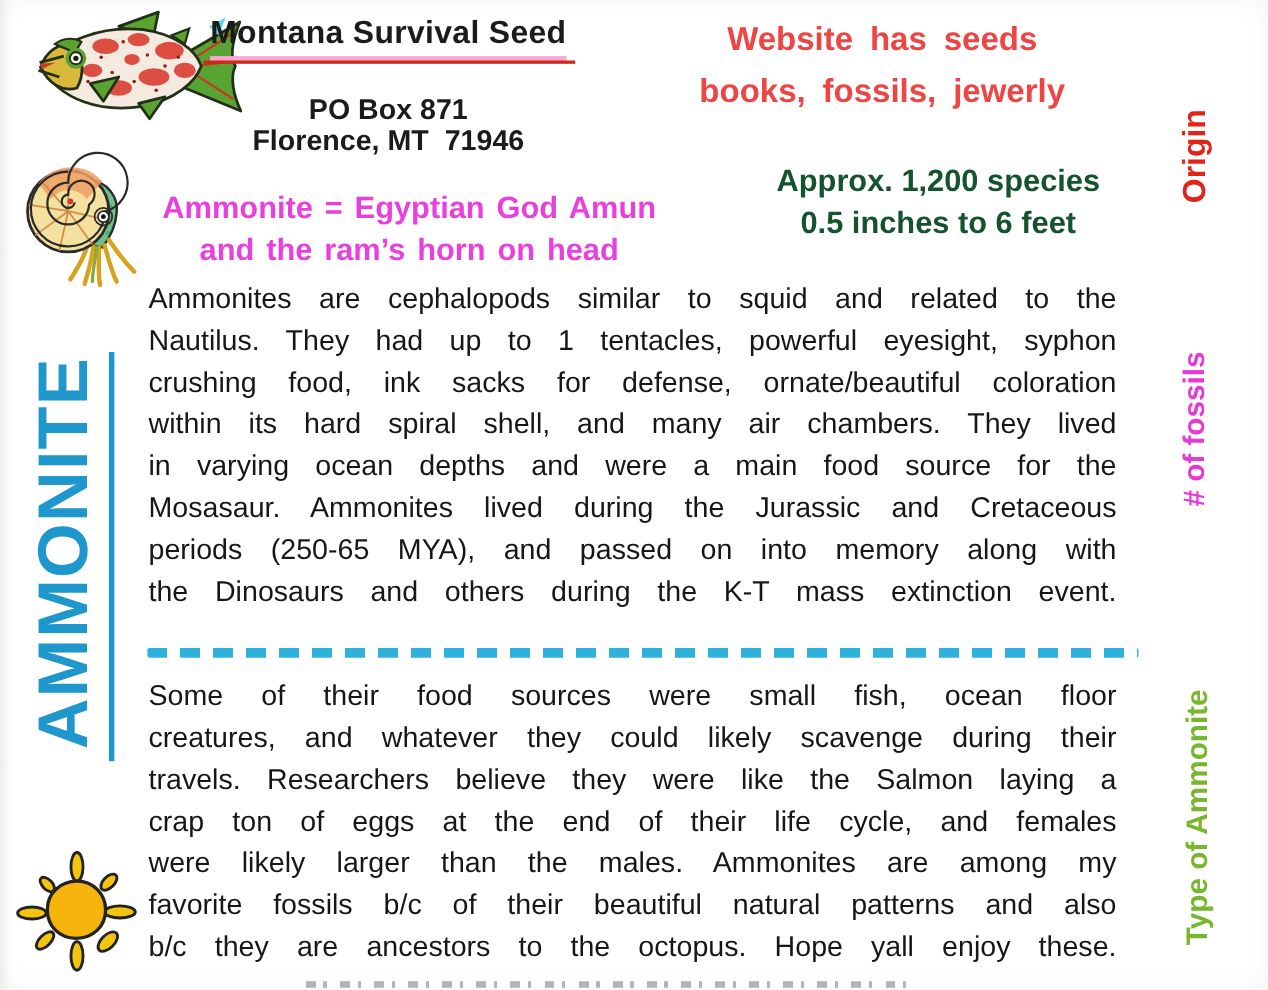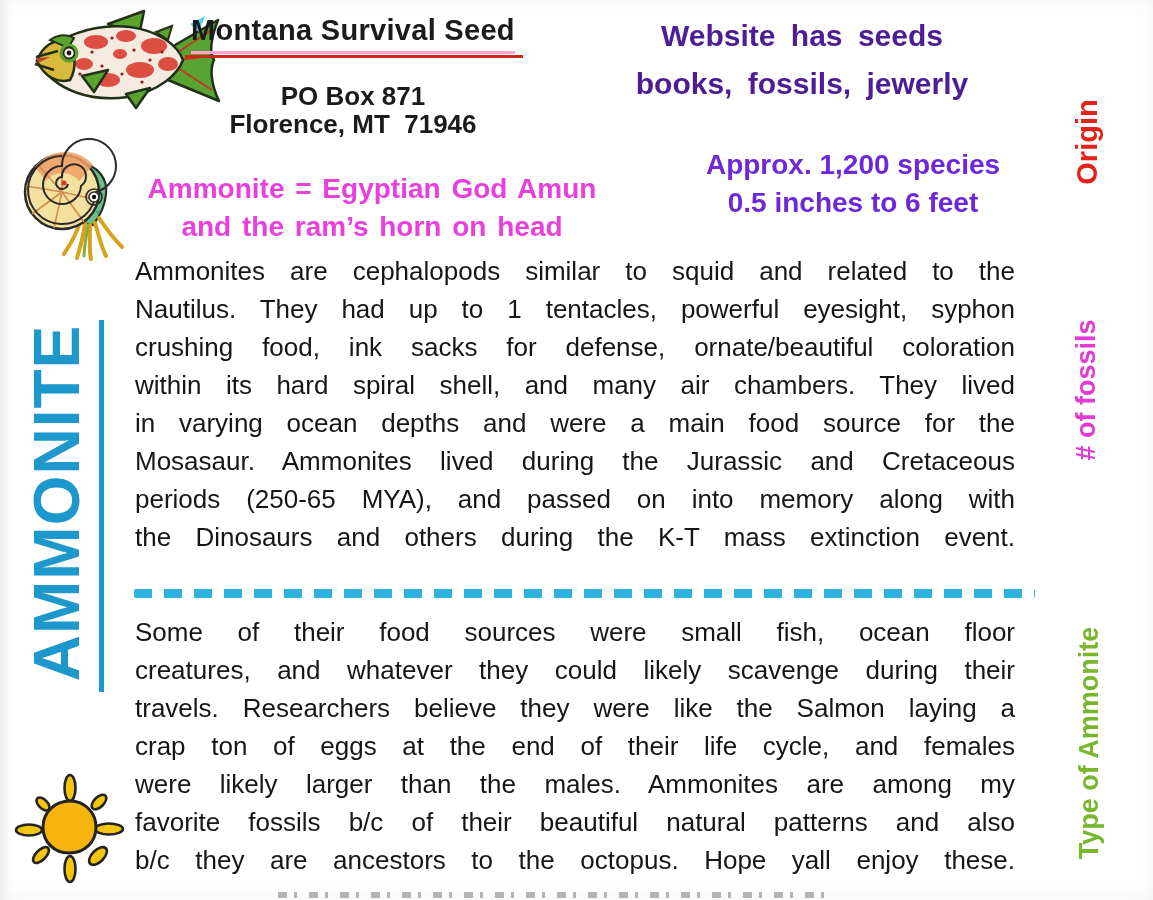--- a/index.html
+++ b/index.html
@@ -7,33 +7,33 @@
     position:relative;width:1153px;height:900px;background:#ffffff;
     overflow:hidden;font-family:"Liberation Sans",sans-serif;color:#1b1b1b;
     box-shadow:inset 0 0 22px rgba(0,0,0,0.05);
   }
   .scan-edge{position:absolute;left:0;top:0;width:9px;height:100%;
     background:linear-gradient(90deg,#ededea,rgba(255,255,255,0));}
 
   
   .brand-block{position:absolute;left:183px;top:14px;width:340px;text-align:center;}
   .brand-title{position:relative;display:inline-block;font-size:29px;font-weight:bold;
-    letter-spacing:.3px;padding-bottom:4px;border-bottom:3px solid #f9a8d4;}
+    letter-spacing:.3px;padding-bottom:4px;border-bottom:6px solid #f9a8d4;}
   .brand-title::after{content:"";position:absolute;left:-6px;right:-8px;bottom:-7px;
     height:3px;background:#cf2718;}
   .address-line{font-size:26px;font-weight:bold;line-height:28px;white-space:pre;}
   .address-line.first{margin-top:28px;}
 
   .website-block{position:absolute;left:612px;top:12px;width:380px;text-align:center;
-    color:#4c1d95;font-weight:bold;font-size:30px;line-height:48px;word-spacing:7px;}
+    color:#ef4444;font-weight:bold;font-size:30px;line-height:48px;word-spacing:7px;}
 
   .pink-block{position:absolute;left:138px;top:146px;width:468px;text-align:center;
     color:#e93fdd;font-weight:bold;font-size:28px;line-height:38px;word-spacing:3px;margin-top:24px;}
   .green-block{position:absolute;left:688px;top:146px;width:330px;text-align:center;
-    color:#6d28d9;font-weight:bold;font-size:28px;line-height:38px;}
+    color:#14532d;font-weight:bold;font-size:28px;line-height:38px;}
 
   
   .vert{position:absolute;white-space:nowrap;font-weight:bold;
     transform:translate(-50%,-50%) rotate(-90deg);}
   .ammonite-title{left:57px;top:503px;font-size:64px;color:#1e97cc;letter-spacing:1px;}
   .blue-rule{position:absolute;left:99px;top:320px;width:5px;height:372px;background:#1e97cc;}
   .origin-label{left:1087px;top:142px;font-size:29px;color:#e42318;}
   .fossils-label{left:1086px;top:390px;font-size:27px;color:#e33ad6;}
   .type-label{left:1089px;top:743px;font-size:27px;color:#78b72d;}
 

